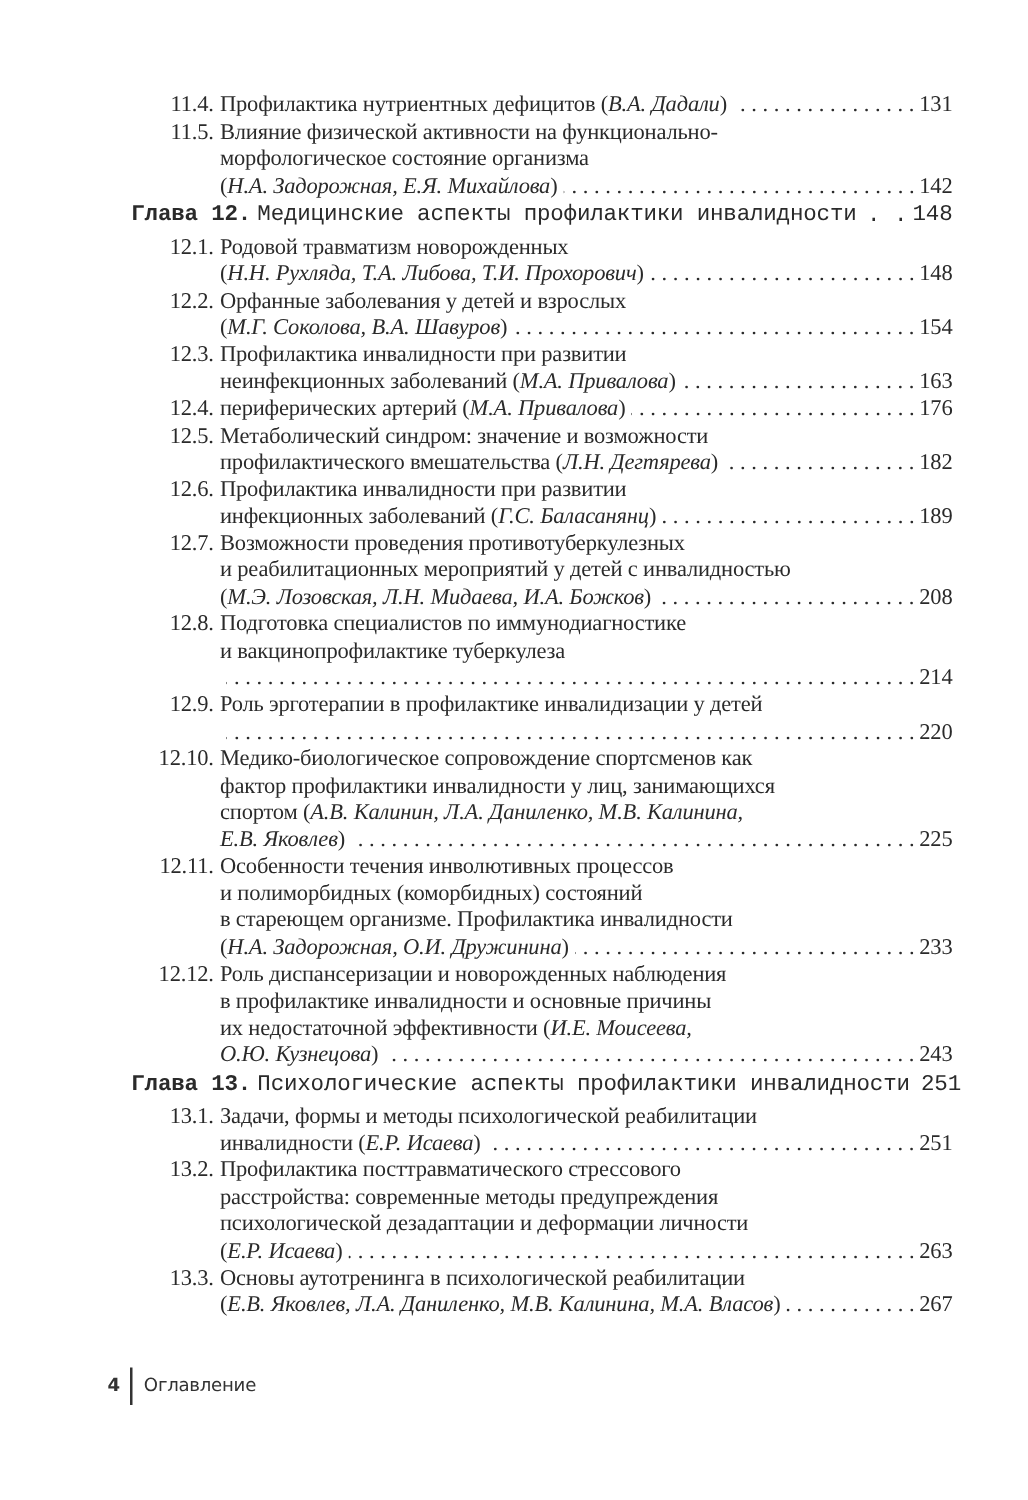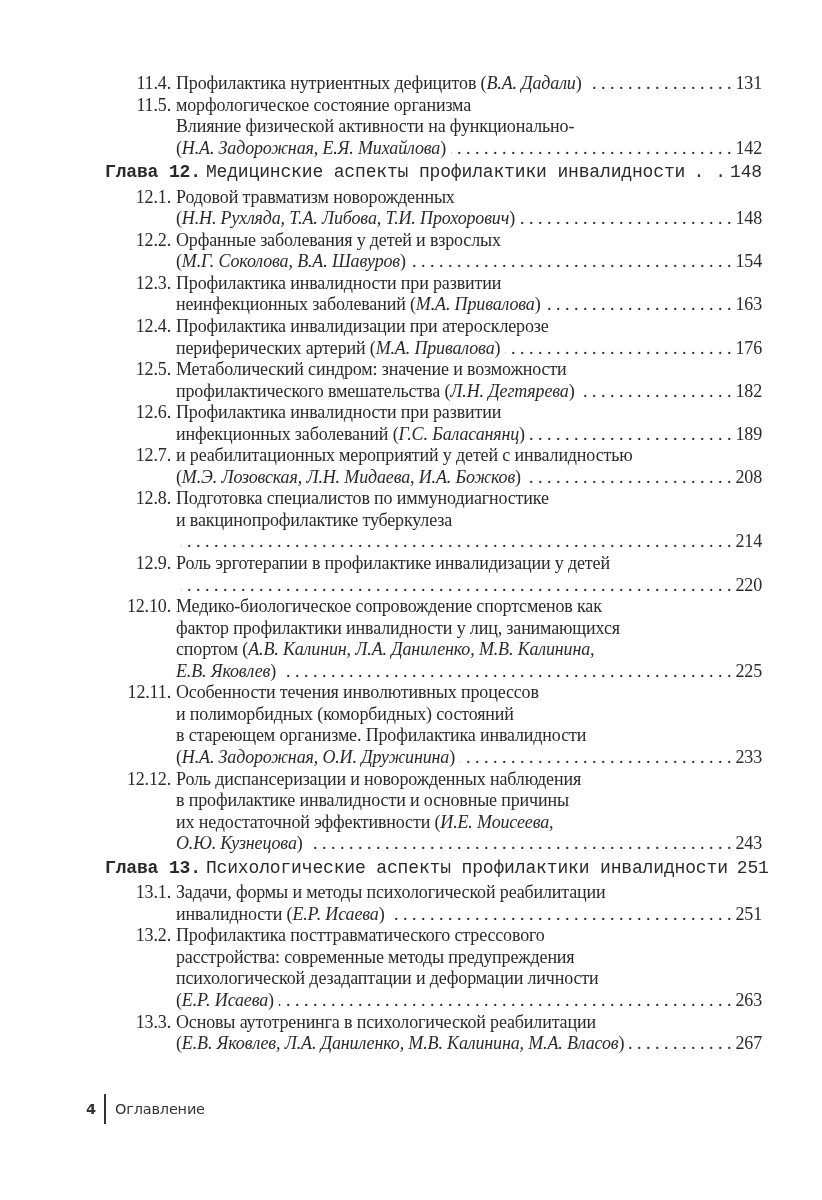--- a/index.html
+++ b/index.html
@@ -31,22 +31,22 @@
     <div class="entry">
       <span class="num">11.4.</span>
       <div class="last">
         <span class="txt">Профилактика нутриентных дефицитов (<i>В.А. Дадали</i>)</span>
         <span class="leader"></span>
         <span class="page">131</span>
       </div>
     </div>
     <div class="entry">
       <span class="num">11.5.</span>
+      <span class="line">Влияние физической активности на функционально-</span>
       <span class="line">морфологическое состояние организма</span>
-      <span class="line">Влияние физической активности на функционально-</span>
       <div class="last">
         <span class="txt">(<i>Н.А. Задорожная, Е.Я. Михайлова</i>)</span>
         <span class="leader"></span>
         <span class="page">142</span>
       </div>
     </div>
     <div class="chapter gap" style="margin-bottom: 3px;">
       <div class="row">
         <span class="chap-label">Глава 12.</span>
         <span class="txt">Медицинские аспекты профилактики инвалидности</span>
@@ -76,21 +76,20 @@
       <span class="num">12.3.</span>
       <span class="line">Профилактика инвалидности при развитии</span>
       <div class="last">
         <span class="txt">неинфекционных заболеваний (<i>М.А. Привалова</i>)</span>
         <span class="leader"></span>
         <span class="page">163</span>
       </div>
     </div>
     <div class="entry">
       <span class="num">12.4.</span>
-      <span class="line">Профилактика инвалидизации при атеросклерозе</span>
       <div class="last">
         <span class="txt">периферических артерий (<i>М.А. Привалова</i>)</span>
         <span class="leader"></span>
         <span class="page">176</span>
       </div>
     </div>
     <div class="entry">
       <span class="num">12.5.</span>
       <span class="line">Метаболический синдром: значение и возможности</span>
       <div class="last">
@@ -103,20 +102,21 @@
       <span class="num">12.6.</span>
       <span class="line">Профилактика инвалидности при развитии</span>
       <div class="last">
         <span class="txt">инфекционных заболеваний (<i>Г.С. Баласанянц</i>)</span>
         <span class="leader"></span>
         <span class="page">189</span>
       </div>
     </div>
     <div class="entry">
       <span class="num">12.7.</span>
+      <span class="line">Возможности проведения противотуберкулезных</span>
       <span class="line">и реабилитационных мероприятий у детей с инвалидностью</span>
       <div class="last">
         <span class="txt">(<i>М.Э. Лозовская, Л.Н. Мидаева, И.А. Божков</i>)</span>
         <span class="leader"></span>
         <span class="page">208</span>
       </div>
     </div>
     <div class="entry">
       <span class="num">12.8.</span>
       <span class="line">Подготовка специалистов по иммунодиагностике</span>

